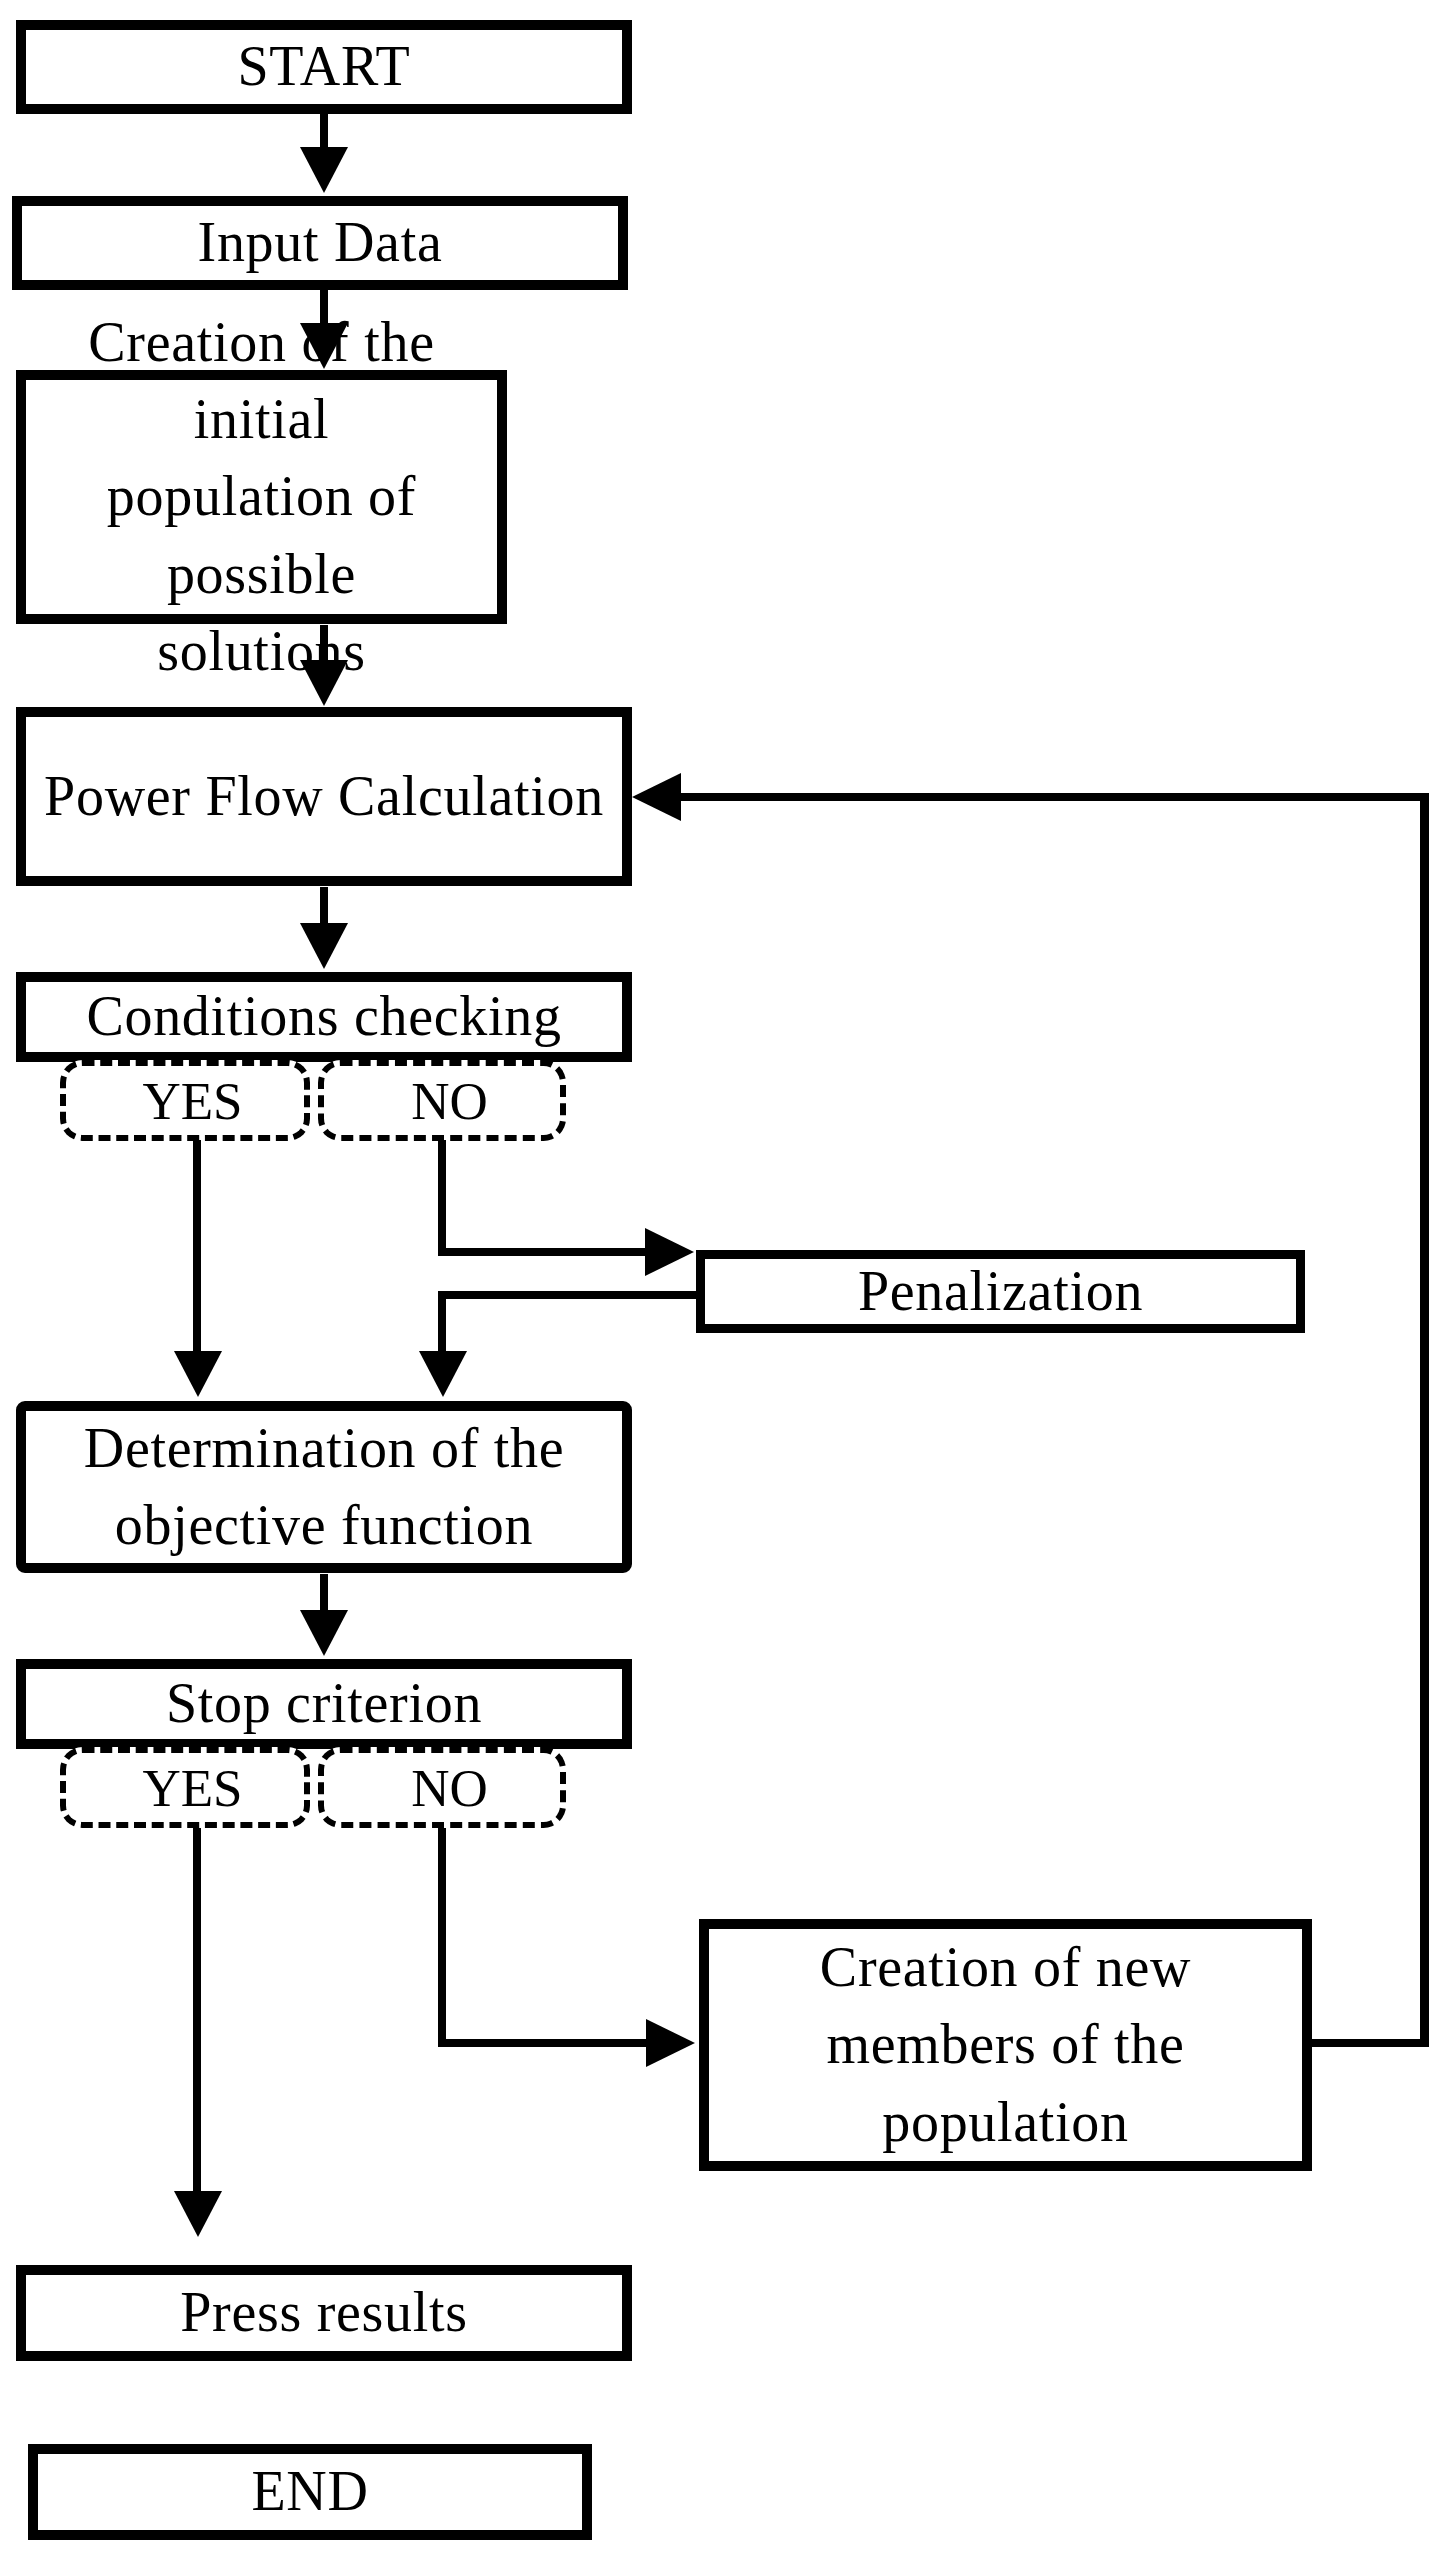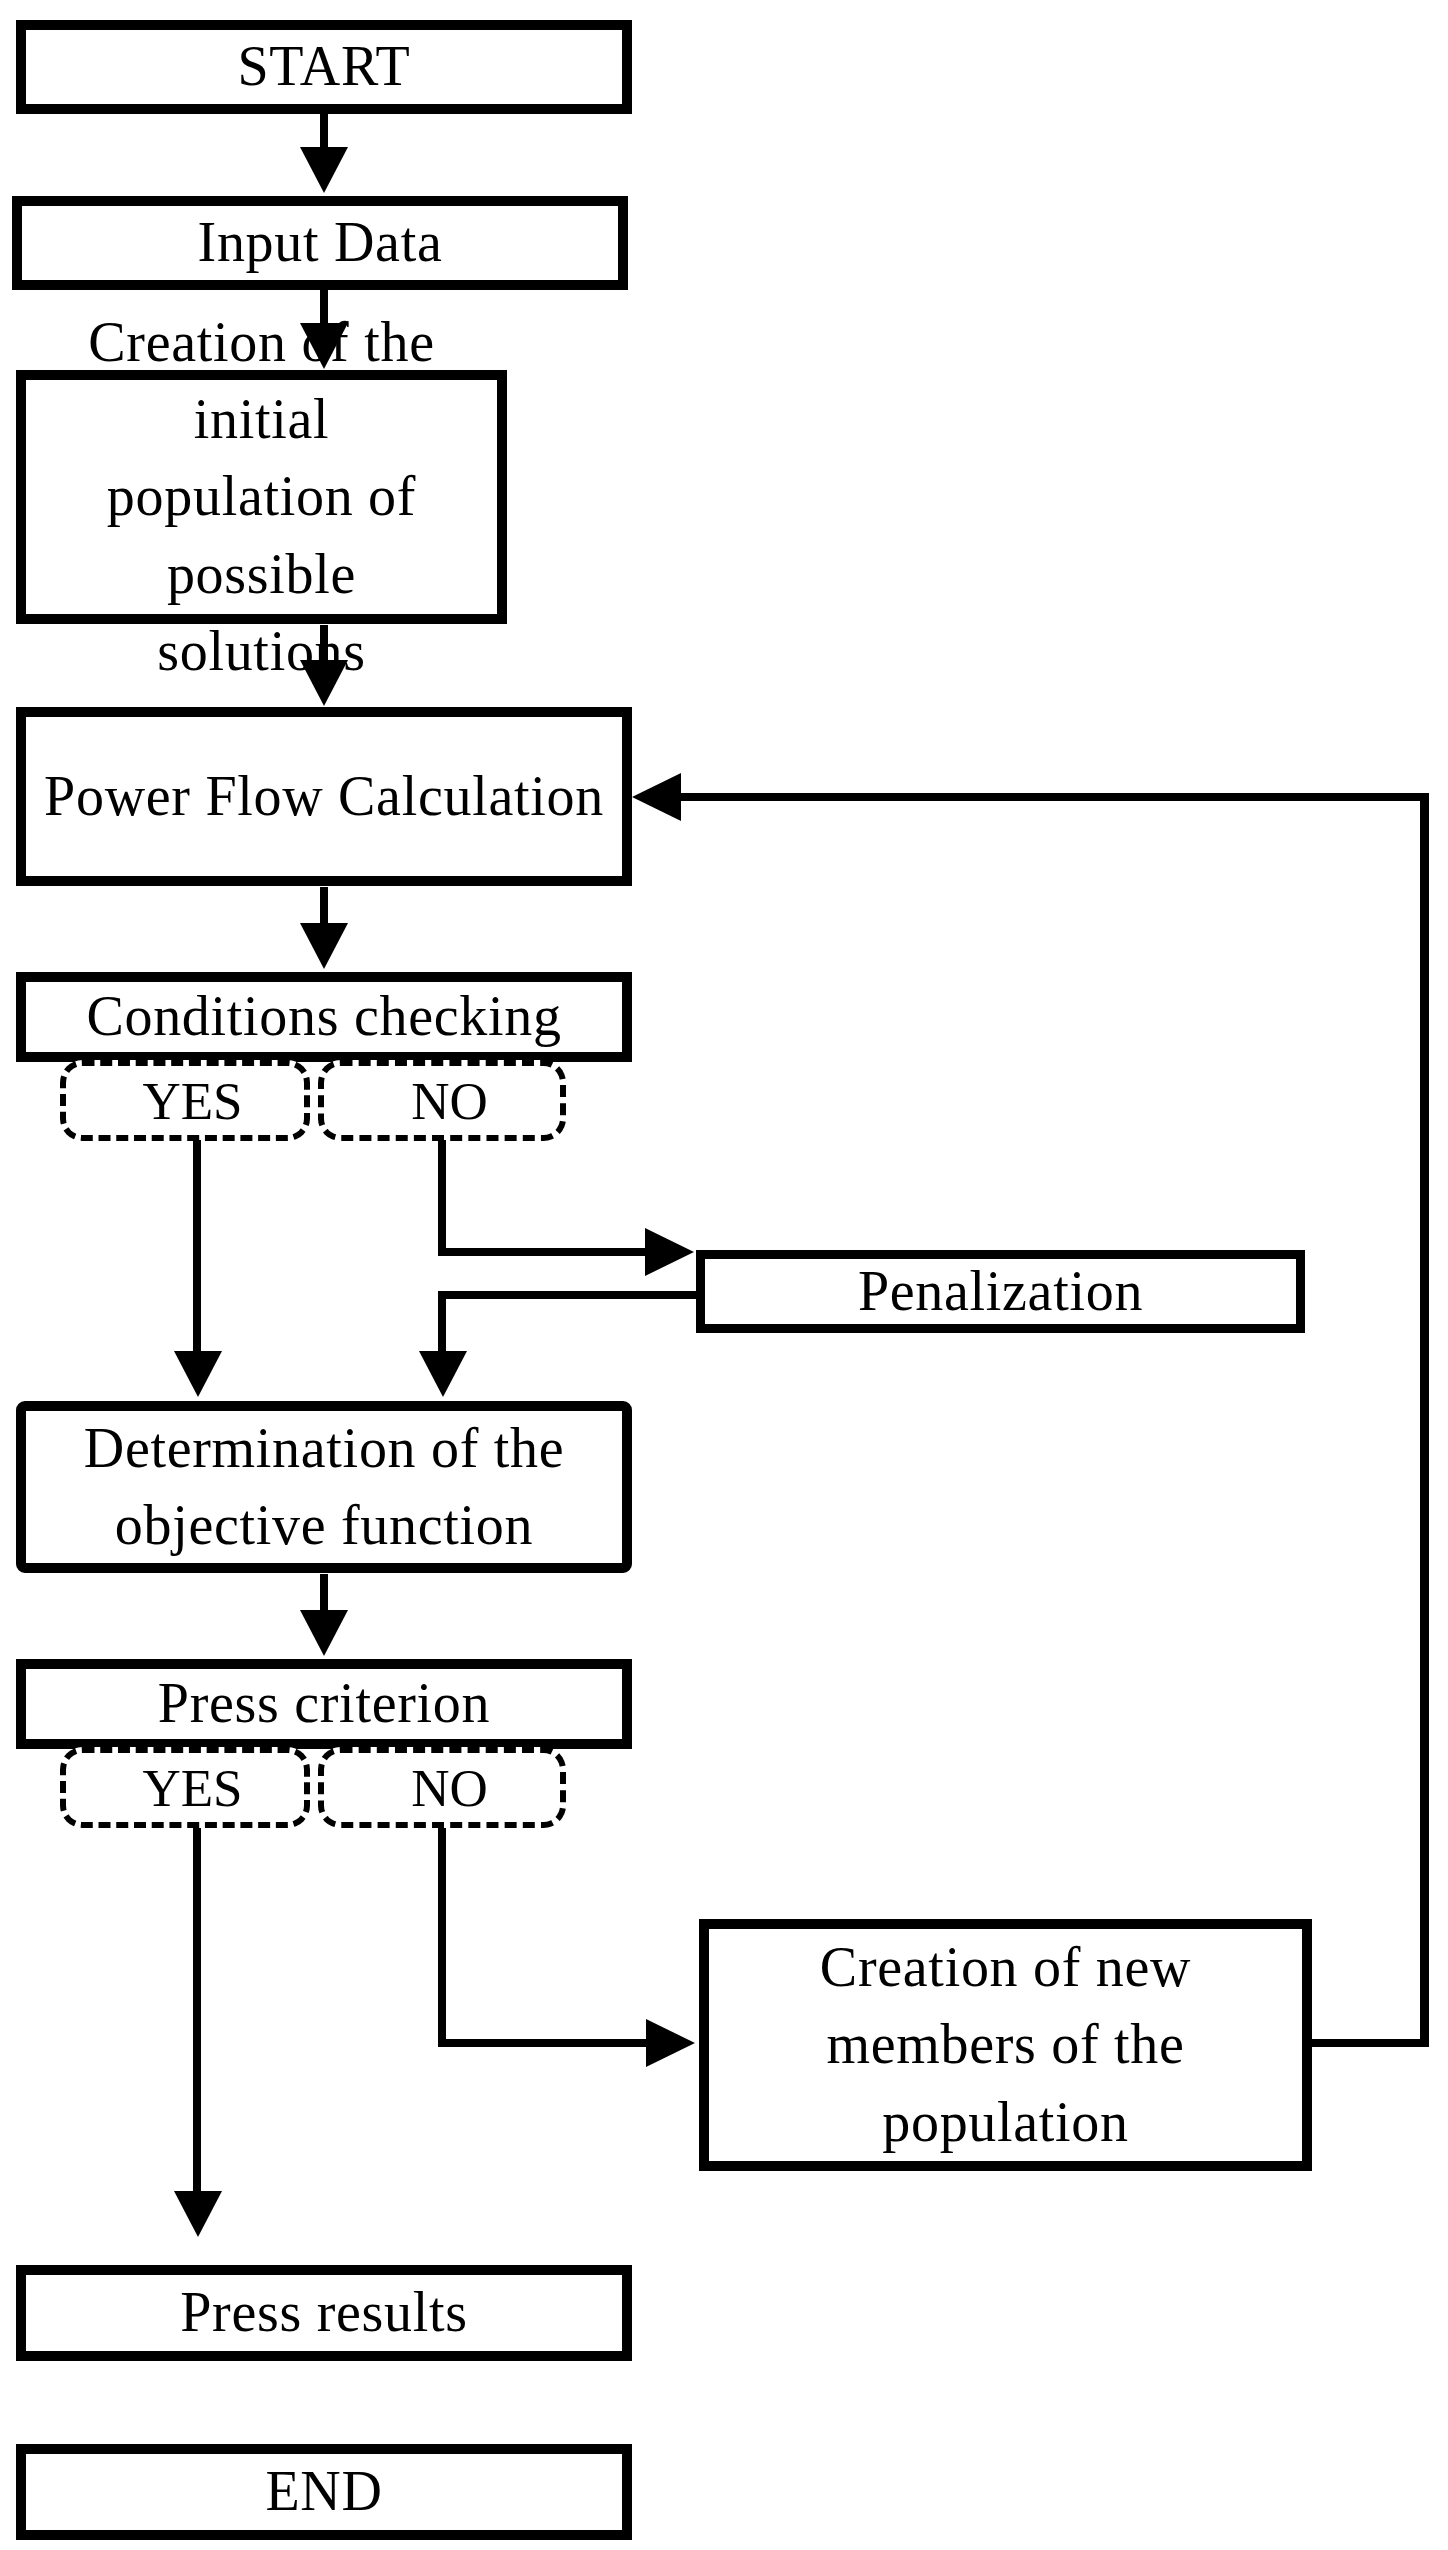--- a/index.html
+++ b/index.html
@@ -86,41 +86,41 @@
   <div class="box" style="left:696px;top:1230px;width:609px;height:83px;border-width:9.3px;margin-top:20px;">
     <span class="lbl">Penalization</span>
   </div>
 
   <div class="box" style="left:16px;top:1401px;width:616px;height:172px;border-radius:9px;">
     <span class="lbl">Determination of the
 objective function</span>
   </div>
 
   <div class="box" style="left:16px;top:1659px;width:616px;height:90px;">
-    <span class="lbl">Press criterion</span>
+    <span class="lbl">Stop criterion</span>
   </div>
 
   <div class="dashedbox" style="left:60px;top:1747px;width:250px;height:81px;">
     <span class="lbl">YES</span>
   </div>
   <div class="dashedbox" style="left:318px;top:1747px;width:248px;height:81px;">
     <span class="lbl">NO</span>
   </div>
 
   <div class="box" style="left:699px;top:1919px;width:613px;height:252px;">
     <span class="lbl">Creation of new
 members of the
 population</span>
   </div>
 
   <div class="box" style="left:16px;top:2265px;width:616px;height:96px;">
     <span class="lbl">Press results</span>
   </div>
 
-  <div class="box" style="left:16px;top:2444px;width:616px;height:96px;">
+  <div class="box" style="left:28px;top:2444px;width:564px;height:96px;">
     <span class="lbl">END</span>
   </div>
 
   <div>
     <div class="shaft-v" style="left:320px;top:114px;height:34px;"></div>
     <div class="ah-down" style="left:300px;top:147px;"></div>
   </div>
 
   <div>
     <div class="shaft-v" style="left:320px;top:290px;height:34px;"></div>

